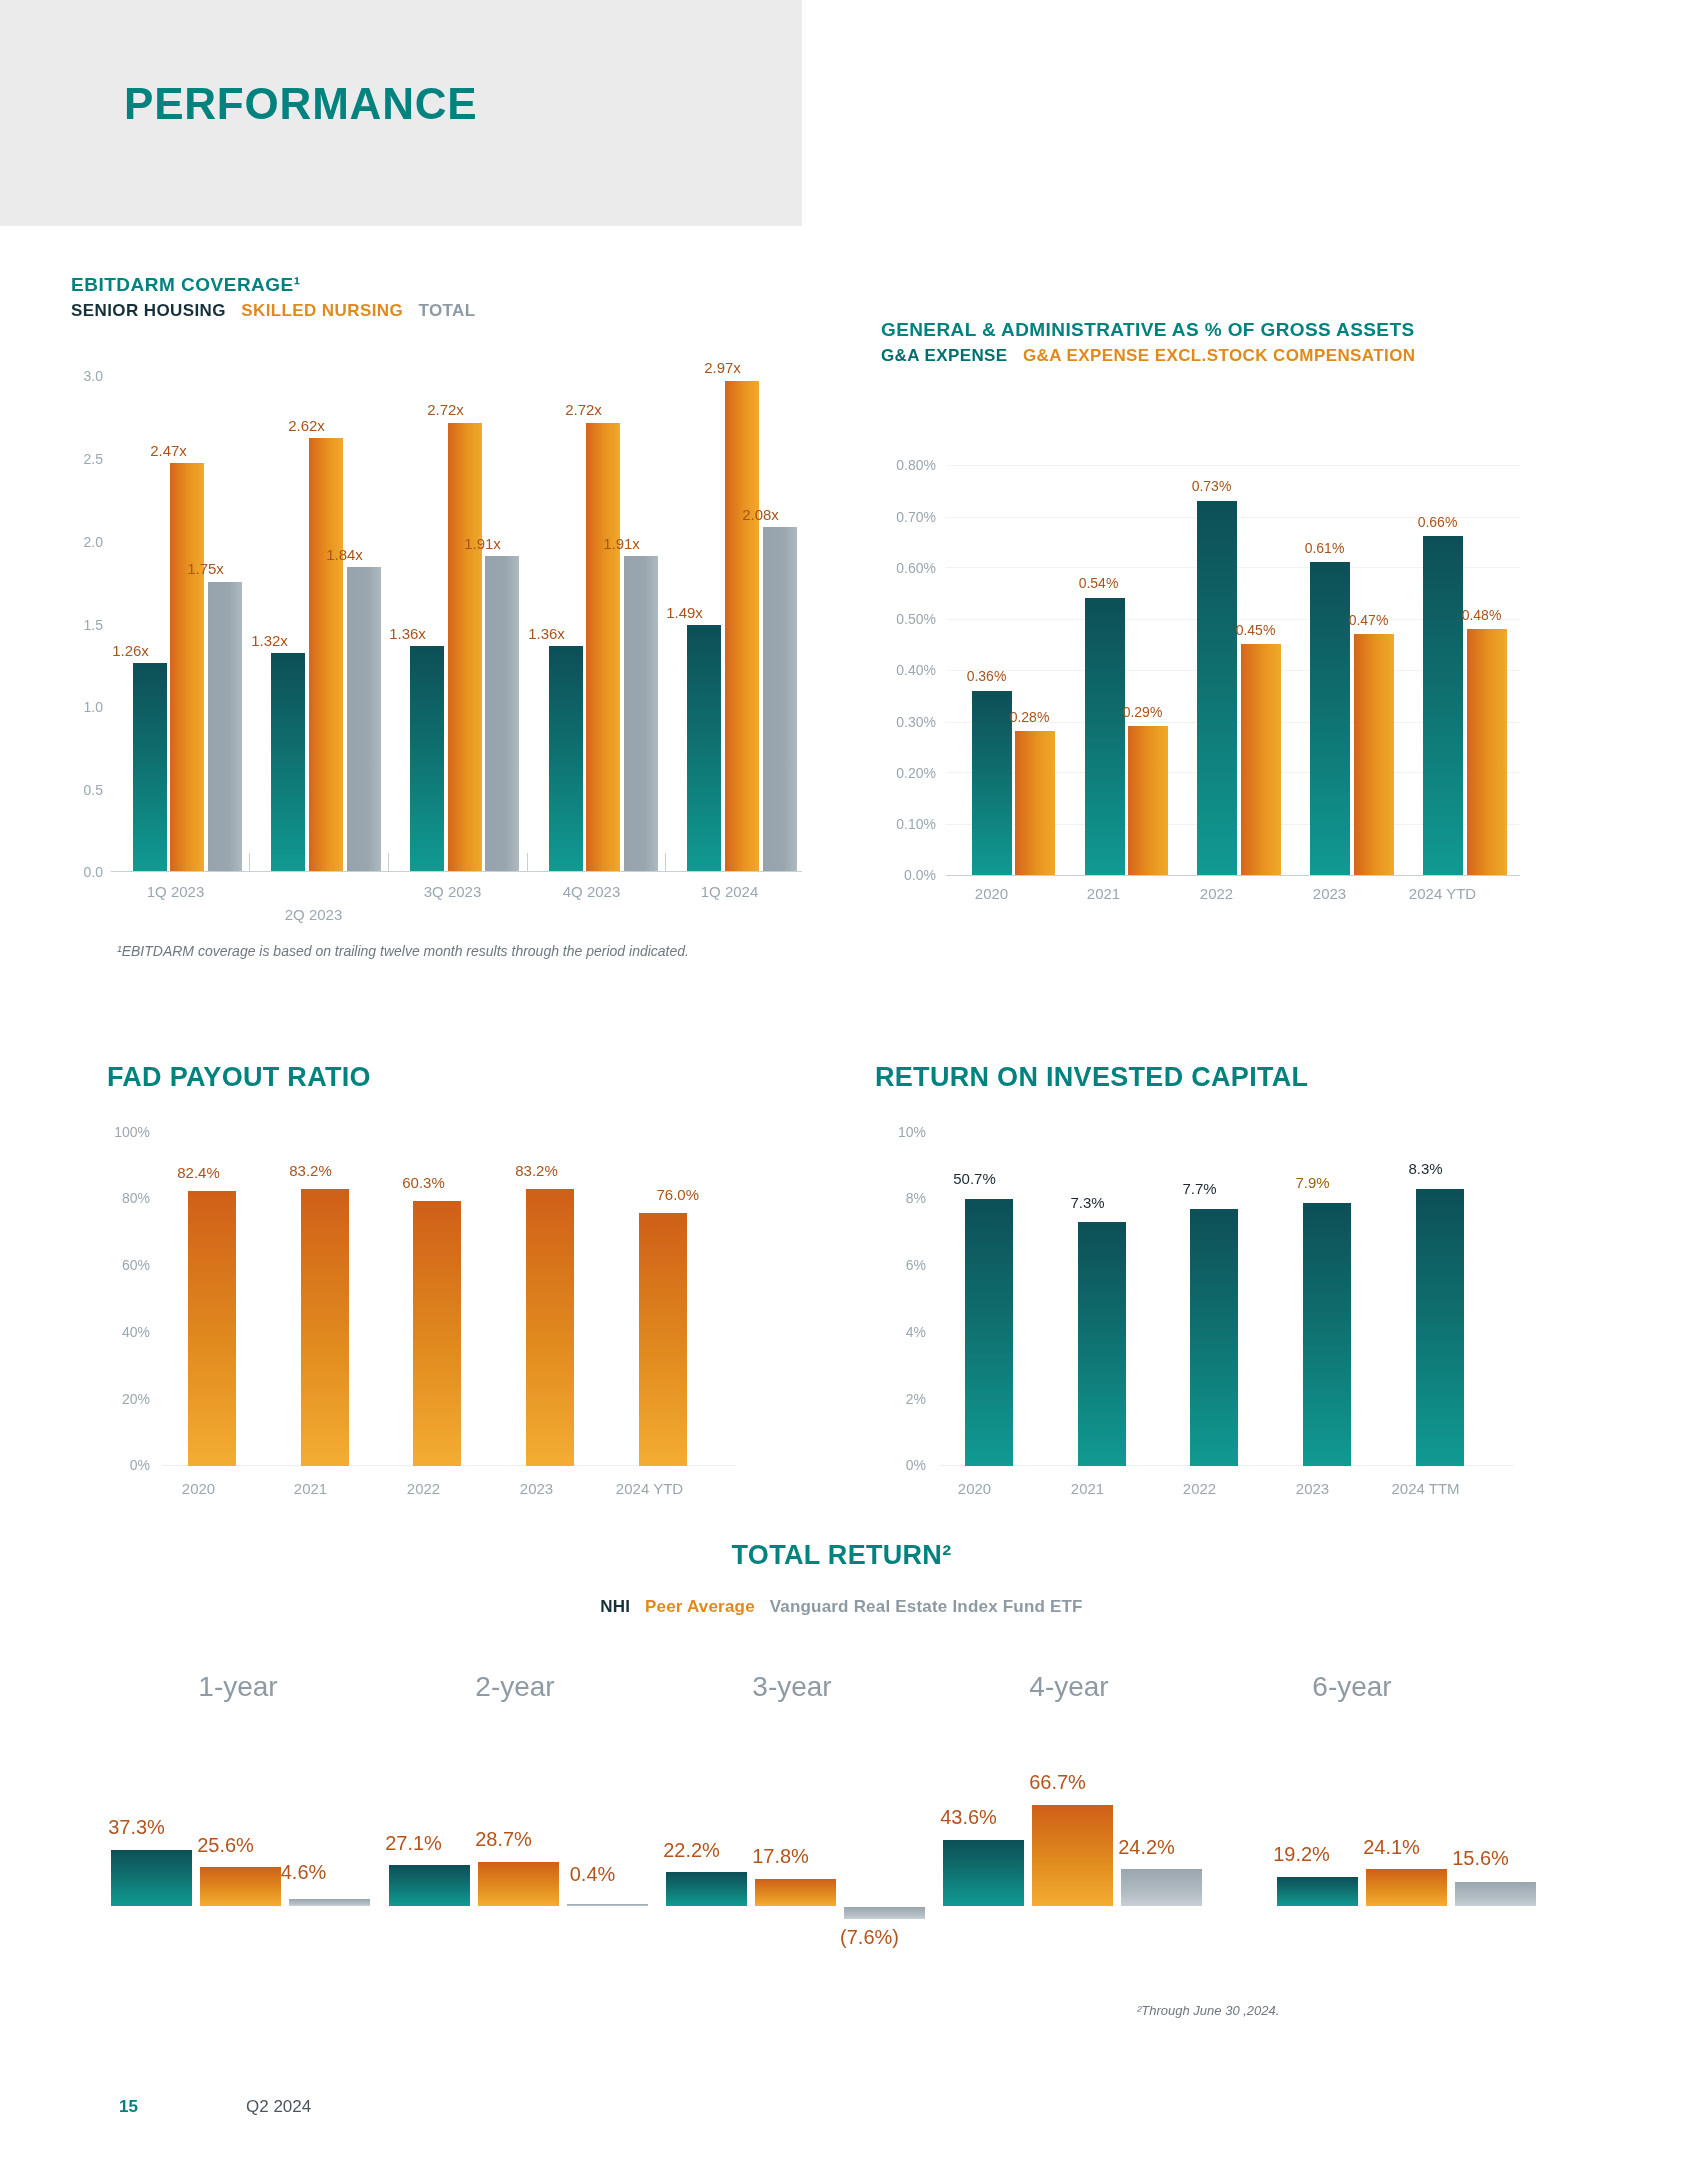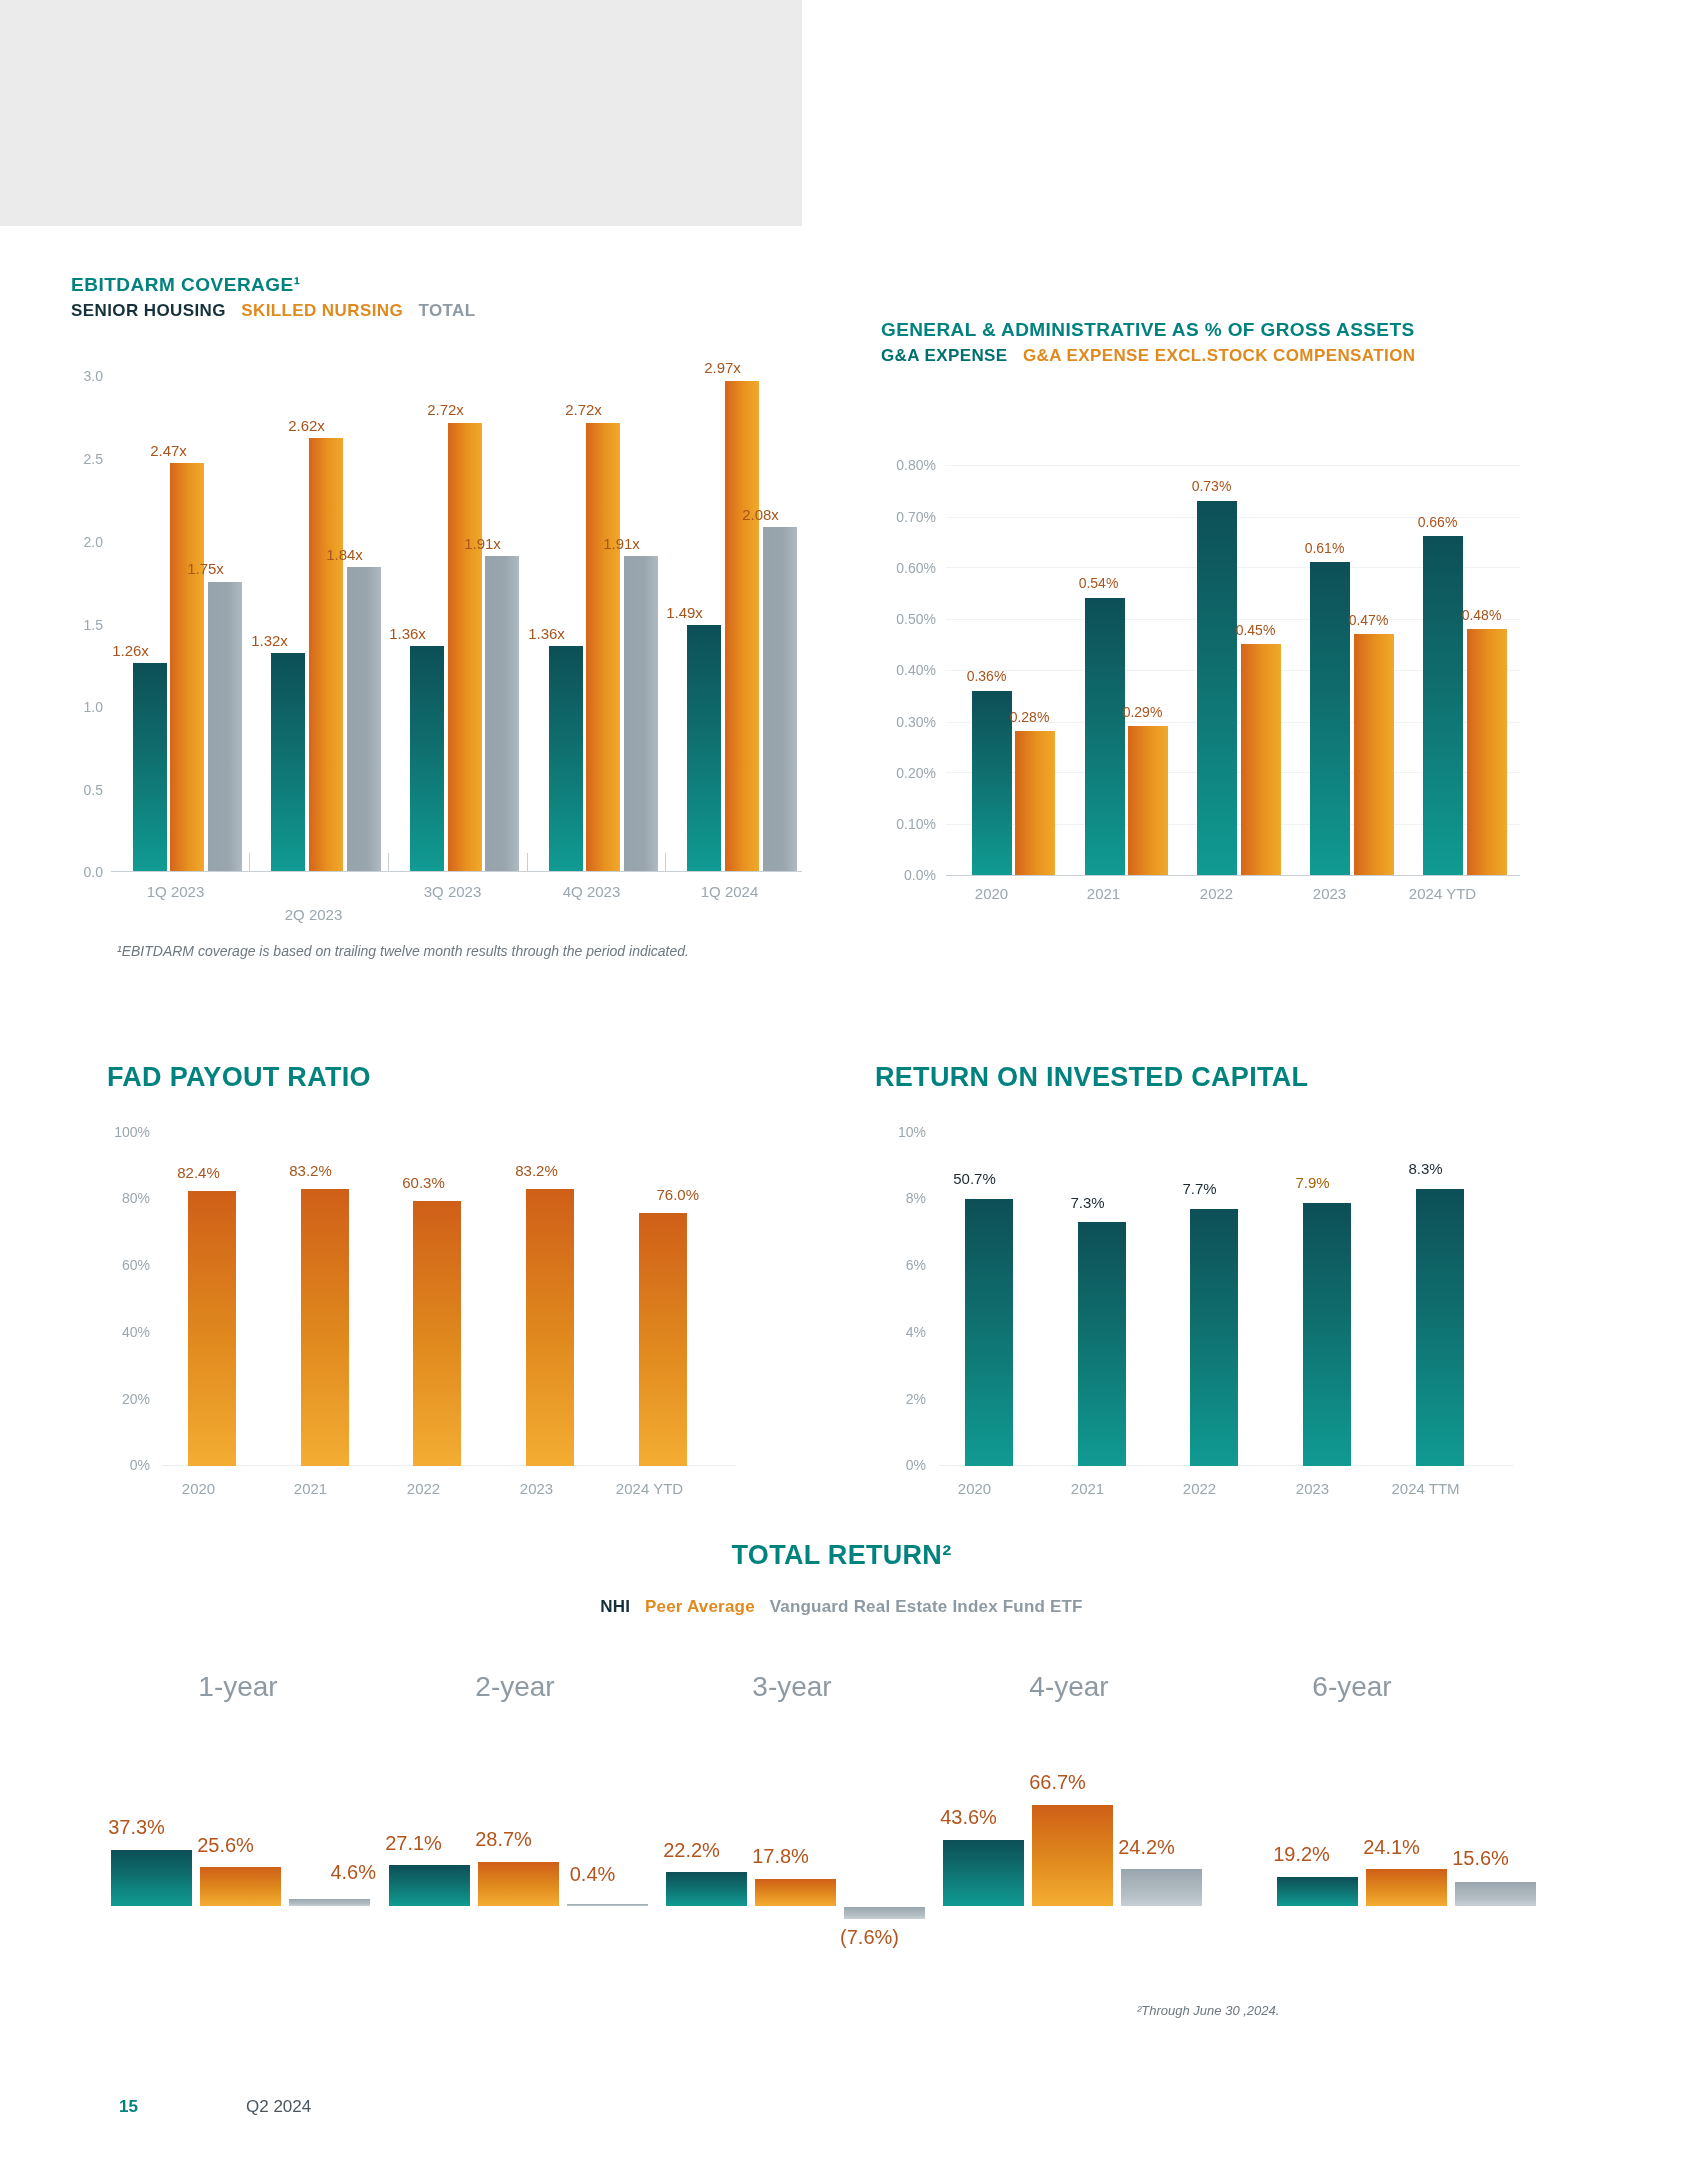--- a/index.html
+++ b/index.html
@@ -91,20 +91,21 @@
     position: absolute; left: 246px; top: 2097px;
     color: #4a5660; font-size: 17px;
   }
 </style>
 </head>
 <body>
 
 <div class="page">
 
   <div class="header-band"></div>
+  <div class="header-title">PERFORMANCE</div>
 
   <div>
     <div class="chart-title" style="position:absolute;left:71px;top:274px;font-size:19px;letter-spacing:0.5px;">EBITDARM COVERAGE¹</div>
     <div class="legend-row" style="position:absolute;left:71px;top:299px;">
       <span class="lg-dark">SENIOR HOUSING</span>
       <span>&nbsp;</span>
       <span class="lg-orange">SKILLED NURSING</span>
       <span>&nbsp;</span>
       <span class="lg-gray">TOTAL</span>
     </div>
@@ -326,21 +327,21 @@
     <div class="tr-group-label" style="left:950px; top:1671px;width:238px;">4-year</div>
     <div class="tr-group-label" style="left:1233px;top:1671px;width:238px;">6-year</div>
 
     <div style="position:absolute;left:111px;top:1683px;height:223px;width:257px;">
       <div class="bar bar-teal" style="left:0px;  width:81px; height:56px;"></div>
       <div class="bar bar-orange-v" style="left:89px; width:81px; height:39px;"></div>
       <div class="bar bar-gray-v" style="left:178px;width:81px; height:7px;"></div>
     </div>
     <div class="tr-val" style="left:77px; top:1816px;width:119px;">37.3%</div>
     <div class="tr-val" style="left:166px;top:1834px;width:119px;">25.6%</div>
-    <div class="tr-val" style="left:257px;top:1861px;width:119px;text-align:right;">4.6%</div>
+    <div class="tr-val" style="left:244px;top:1861px;width:119px;">4.6%</div>
 
     <div style="position:absolute;left:389px;top:1683px;height:223px;width:257px;">
       <div class="bar bar-teal" style="left:0px;  width:81px; height:41px;"></div>
       <div class="bar bar-orange-v" style="left:89px; width:81px; height:44px;"></div>
       <div class="bar bar-gray-v" style="left:178px;width:81px; height:2px;"></div>
     </div>
     <div class="tr-val" style="left:354px;top:1832px;width:119px;">27.1%</div>
     <div class="tr-val" style="left:444px;top:1828px;width:119px;">28.7%</div>
     <div class="tr-val" style="left:533px;top:1863px;width:119px;">0.4%</div>
 

